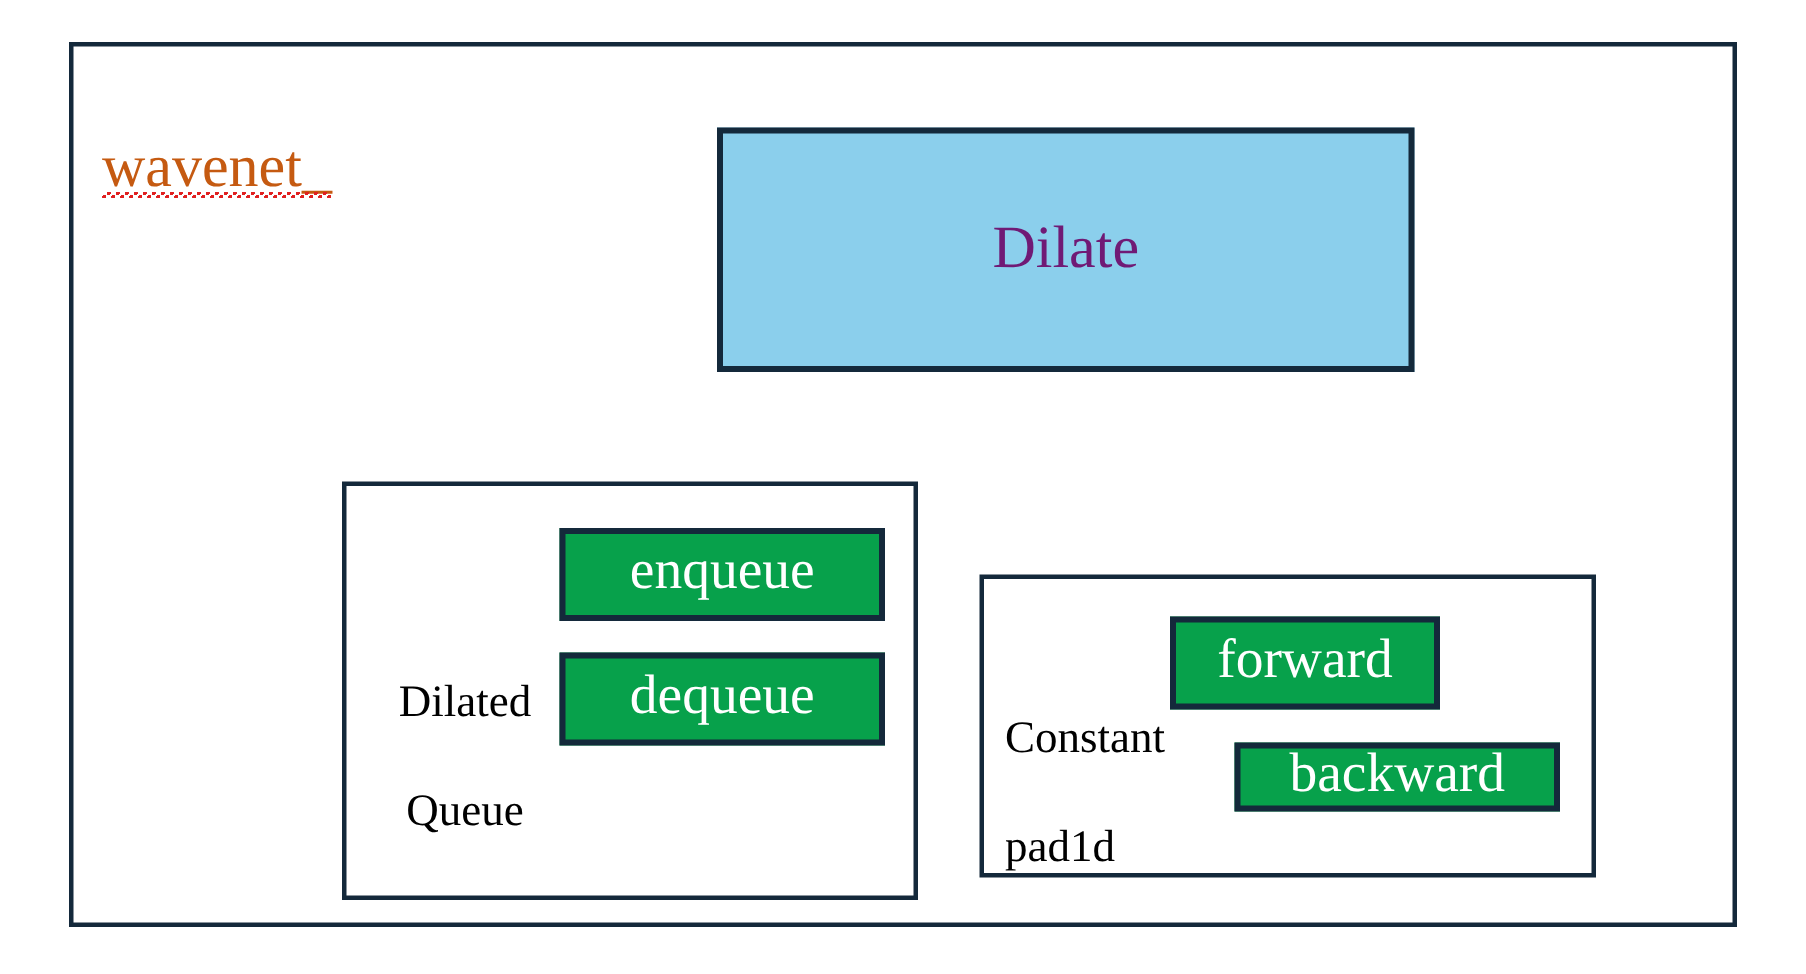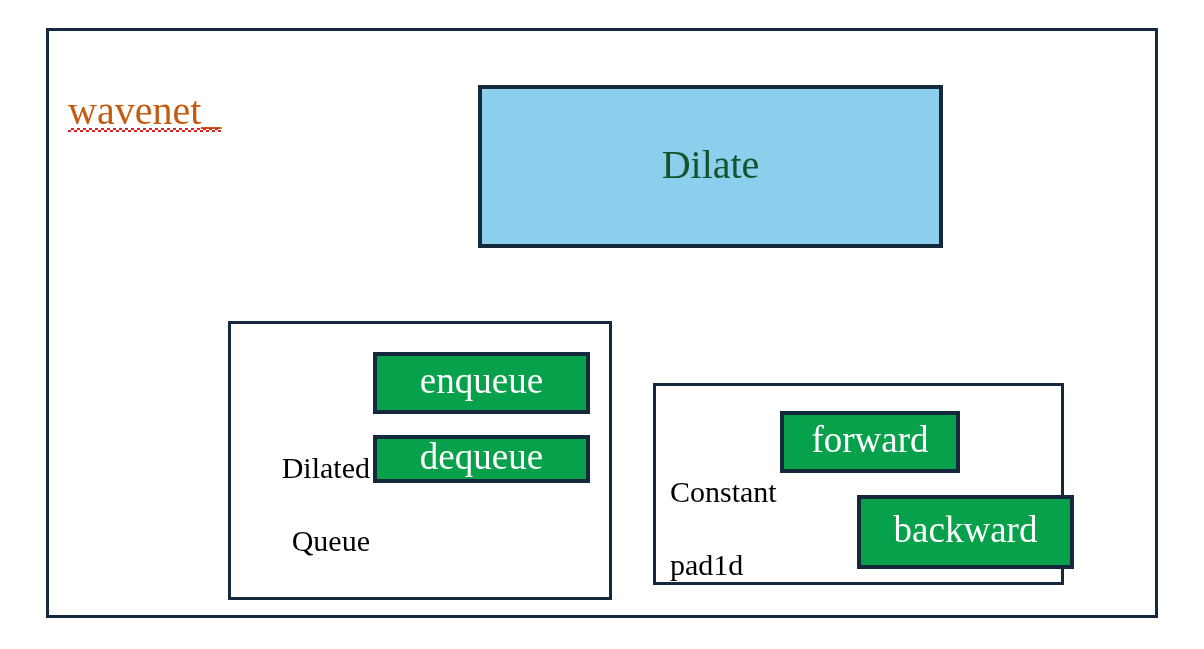--- a/index.html
+++ b/index.html
@@ -67,21 +67,21 @@
   }
   .file-title .line2 { display: block; }
 
   
   .node {
     position: absolute;
     box-sizing: border-box;
     display: flex;
     align-items: center;
     justify-content: center;
-    color: #14532d;
+    color: #701a75;
     font-weight: 400;
   }
 
   .dilate-box {
     left: 478px;
     top: 85px;
     width: 465px;
     height: 163px;
     background: #8bcfec;
     border: 4px solid #14293b;
@@ -115,21 +115,21 @@
     position: absolute;
     color: #000000;
     font-size: 30px;
     line-height: 1.22;
     white-space: pre-line;
   }
   .label-dilated-queue {
     left: 250px;
     top: 413px;
     width: 120px;
-    text-align: right;
+    text-align: center;
   }
   .label-constant-pad {
     left: 670px;
     top: 437px;
     width: 160px;
     text-align: left;
   }
 
   
   .method-box {
@@ -139,24 +139,24 @@
     border: 4px solid #14293b;
     color: #ffffff;
     font-size: 37px;
     display: flex;
     align-items: center;
     justify-content: center;
     line-height: 1;
     padding-bottom: 6px;
   }
   .m-enqueue  { left: 373px; top: 352px; width: 217px; height: 62px; }
-  .m-dequeue  { left: 373px; top: 435px; width: 217px; height: 48px; }
+  .m-dequeue  { left: 373px; top: 435px; width: 217px; height: 62px; }
   .m-reset    { left: 373px; top: 517px; width: 217px; height: 62px; }
   .m-forward  { left: 780px; top: 411px; width: 180px; height: 62px; }
-  .m-backward { left: 823px; top: 495px; width: 217px; height: 74px; margin-left: 34px; }
+  .m-backward { left: 823px; top: 495px; width: 217px; height: 46px; }
 </style>
 </head>
 <body>
 
 <div id="canvas">
 
   <div class="outer-frame"></div>
 
   <div class="file-title">
     <span class="line1">wavenet_</span><br>

